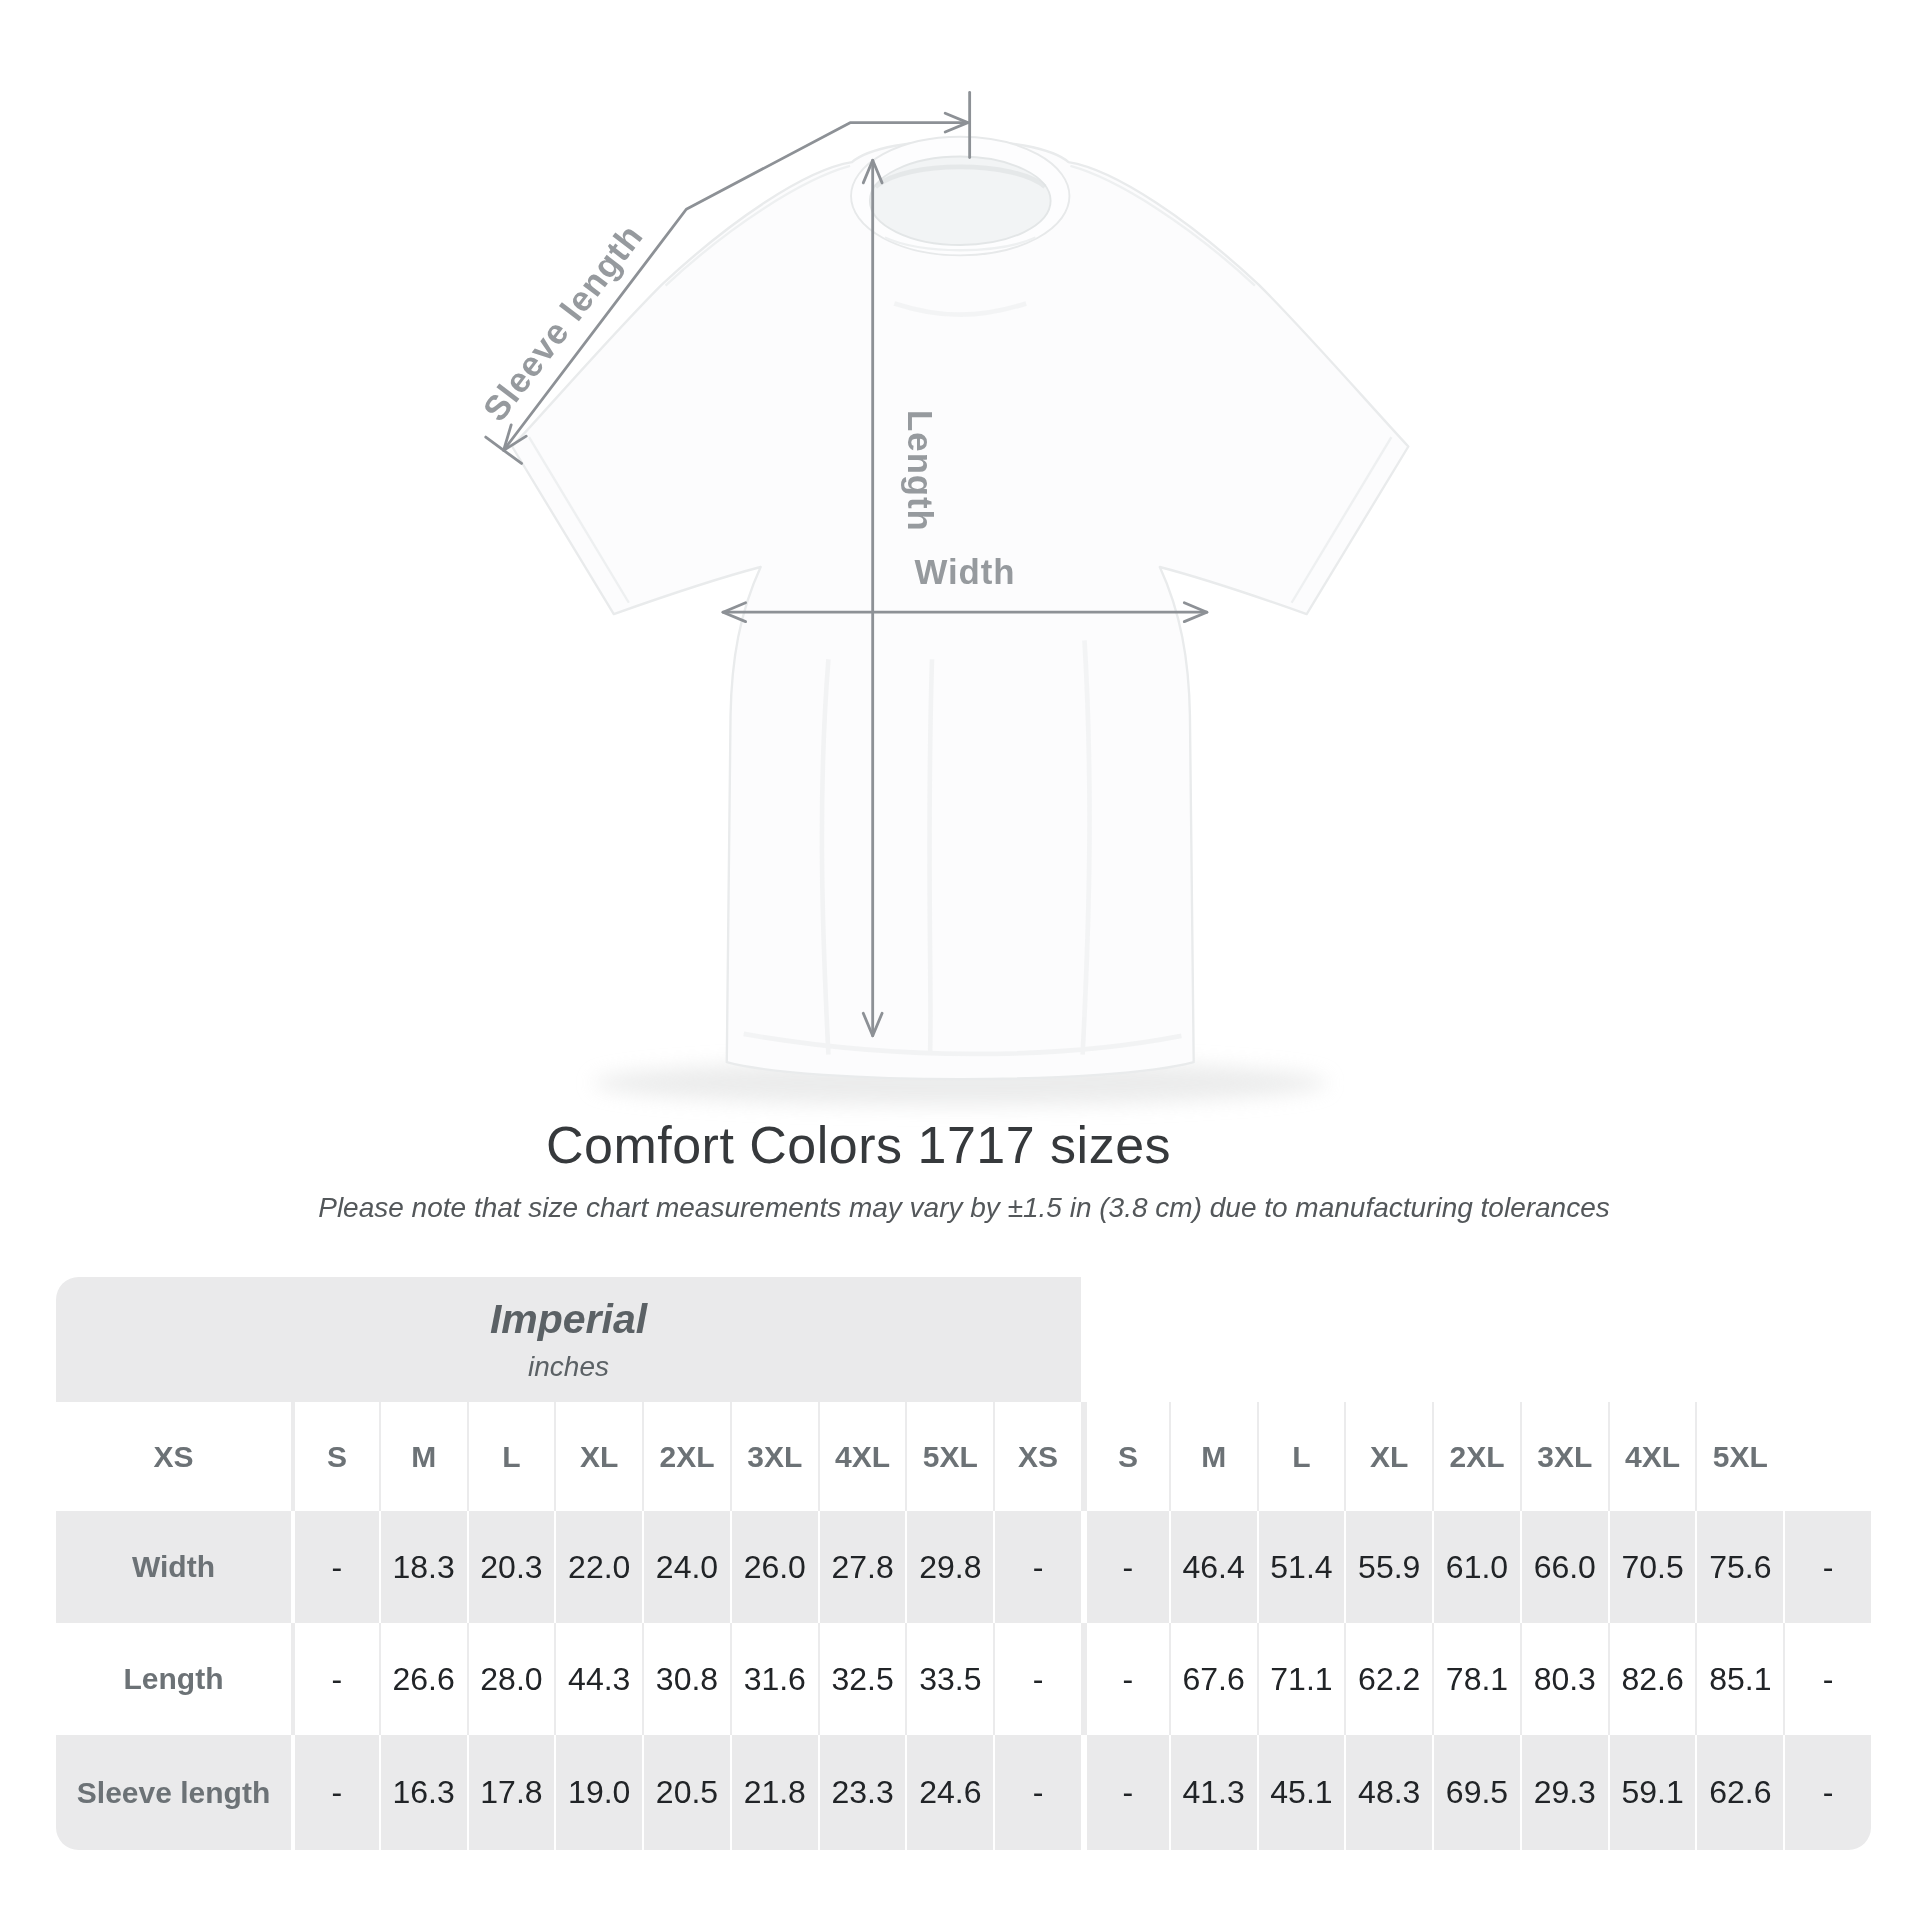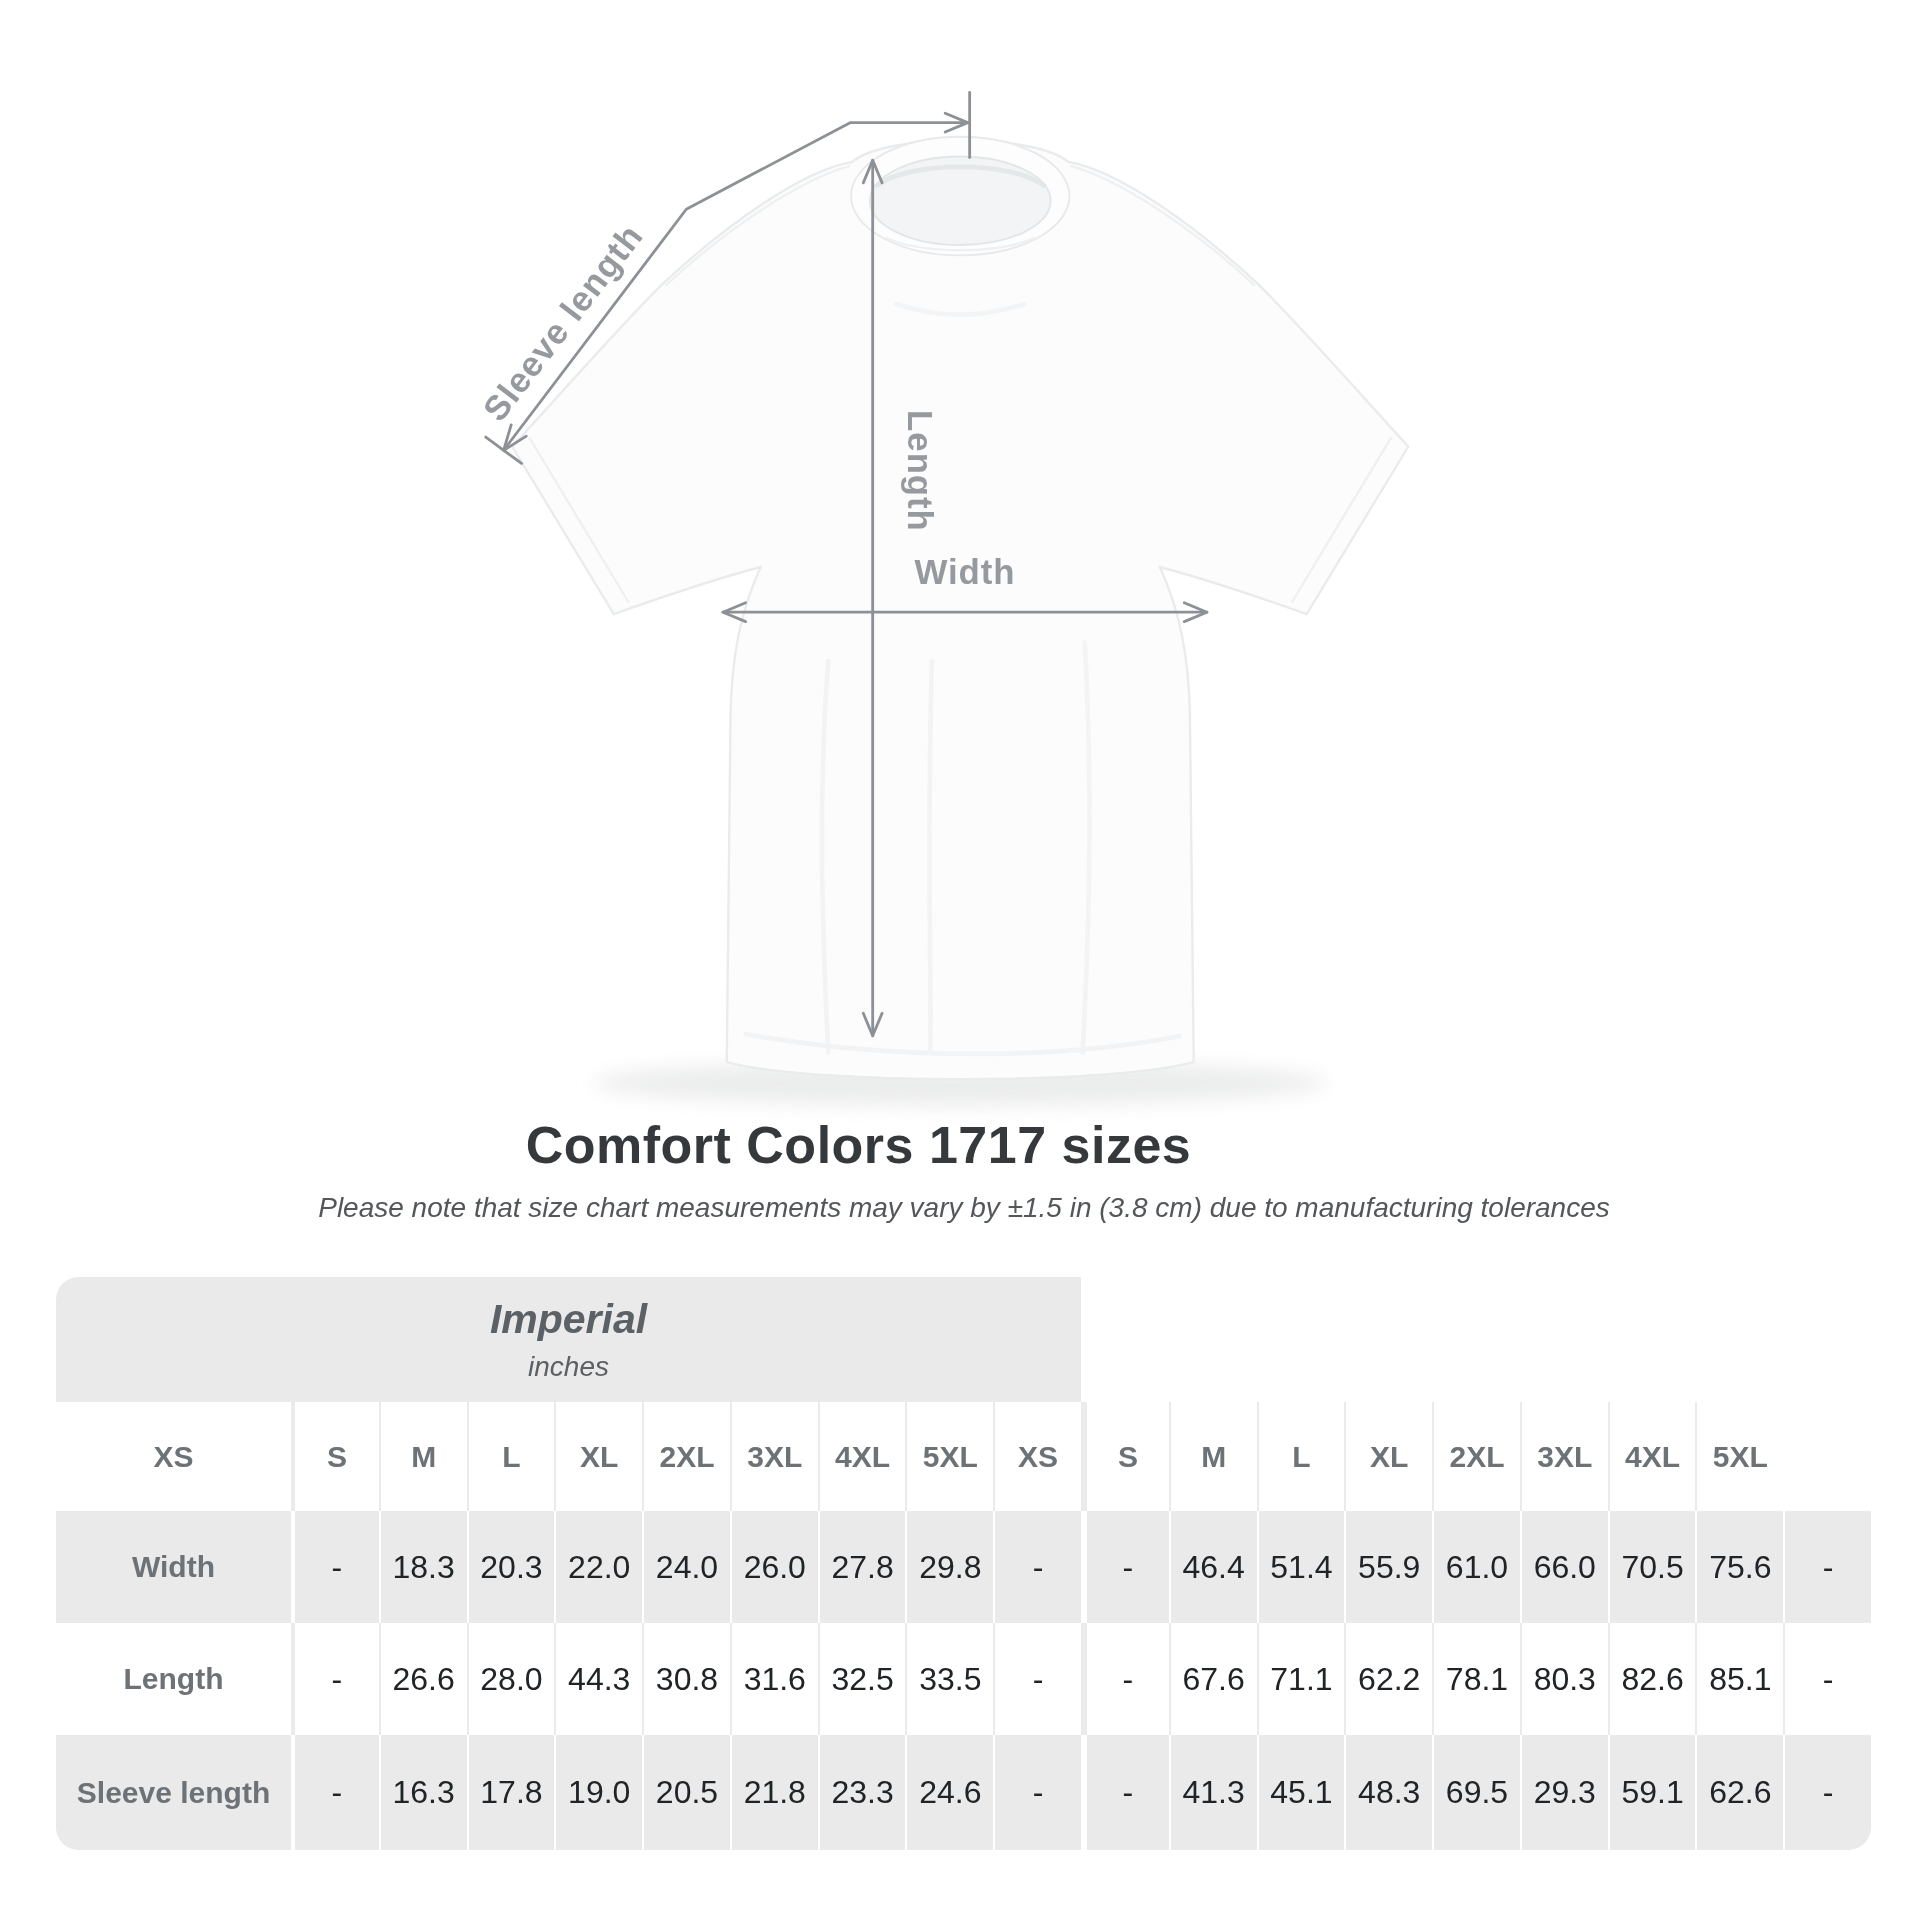--- a/index.html
+++ b/index.html
@@ -8,21 +8,21 @@
     background:#ffffff;
     font-family:"Liberation Sans", sans-serif;
   }
   
   .figure { position:absolute; top:0; left:0; }
   .anno-label { font-family:"Liberation Sans", sans-serif; font-weight:bold; fill:#969a9e; letter-spacing:1px; }
 
   
   .title {
     position:absolute; top:1115px; left:0; width:1717px; margin:0;
-    text-align:center; font-size:52px; font-weight:bold; color:#36393c; letter-spacing:0.5px;
+    text-align:center; font-size:52px; font-weight:normal; color:#36393c; letter-spacing:0.5px;
   }
   .subtitle {
     position:absolute; top:1192px; left:0; width:1928px; margin:0;
     text-align:center; font-size:28px; font-style:italic; color:#53575a;
   }
 
   
   .size-table { position:absolute; left:56px; top:1277px; width:1815px; }
   .trow { display:grid; grid-template-columns:235px repeat(18,1fr); }
   .trow > div {

